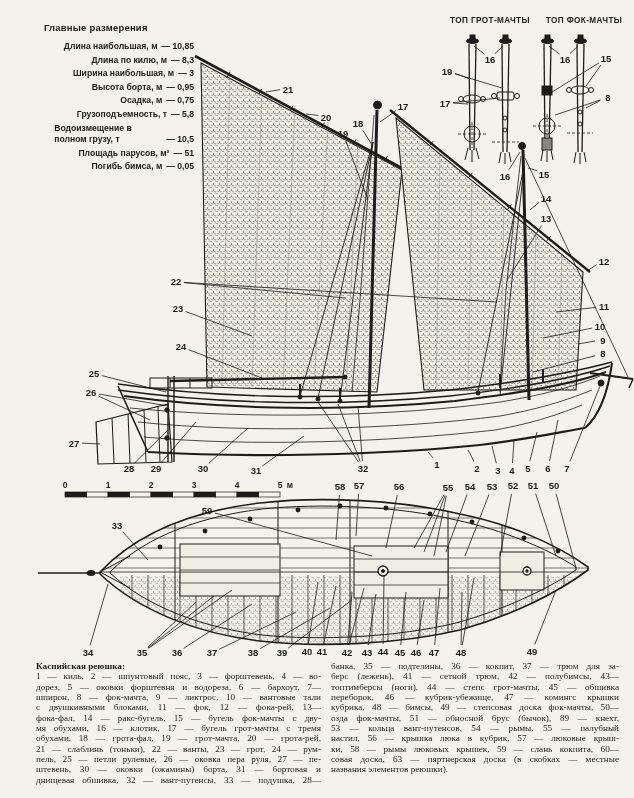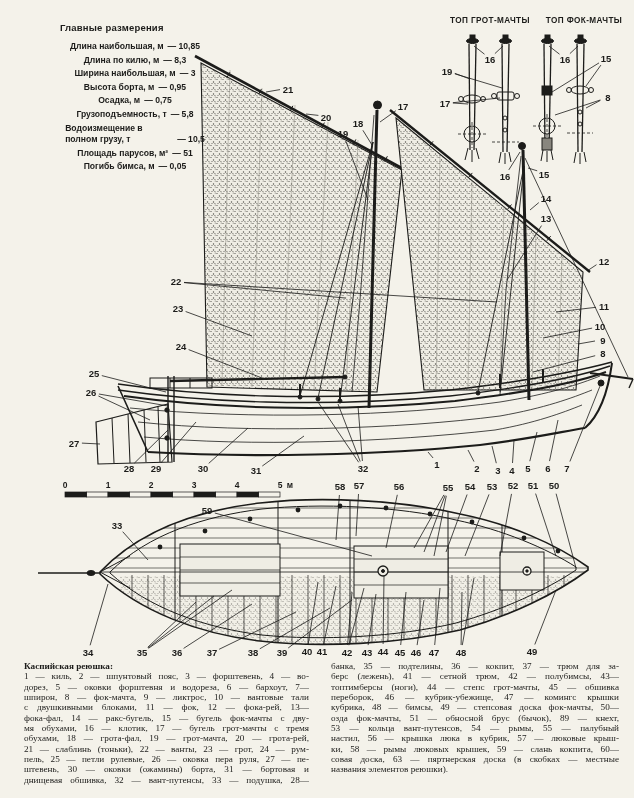--- a/index.html
+++ b/index.html
@@ -1,33 +1,33 @@
 <!DOCTYPE html>
 <html><head>
 <meta charset="utf-8">
 <style>
   html,body{margin:0;padding:0;}
   body{width:634px;height:798px;position:relative;background:#f4f2ea;overflow:hidden;
        font-family:"Liberation Serif", serif;color:#1c1c1a;}
   .abs{position:absolute;}
   
-  #dims{left:60px;top:22px;width:150px;font-family:"Liberation Sans",sans-serif;font-weight:bold;}
+  #dims{left:44px;top:22px;width:150px;font-family:"Liberation Sans",sans-serif;font-weight:bold;}
   #dims .dim-title{font-size:9.5px;margin-bottom:8px;letter-spacing:.2px;}
-  .dim-row{display:flex;justify-content:center;align-items:flex-end;
+  .dim-row{display:flex;justify-content:flex-end;align-items:flex-end;
            font-size:8.6px;line-height:11.4px;margin-bottom:2.2px;}
   .dim-label{max-width:108px;}
   .dim-val{white-space:nowrap;padding-left:4px;}
   
   .inset-title{font-family:"Liberation Sans",sans-serif;font-weight:bold;font-size:8.2px;
                letter-spacing:.4px;text-align:center;transform:scaleY(1.15);}
   #inset-title-grot{left:436px;top:16px;width:108px;}
   #inset-title-fok{left:538px;top:16px;width:92px;}
   
   .leg-col{font-size:9.2px;line-height:10.35px;}
-  #leg-col-0{left:24px;top:661px;width:285px;}
+  #leg-col-0{left:36px;top:661px;width:285px;}
   #leg-col-1{left:331px;top:661px;width:288px;}
   .leg-title{font-weight:bold;}
   .leg-line{text-align:justify;text-align-last:justify;}
   .leg-line.flush{text-align-last:left;}
   svg{position:absolute;left:0;top:0;}
   svg text{font-family:"Liberation Sans",sans-serif;font-weight:bold;font-size:9.5px;fill:#1c1c1a;}
   svg text.scale-t{font-size:8.5px;}
 </style>
 </head>
 <body>

